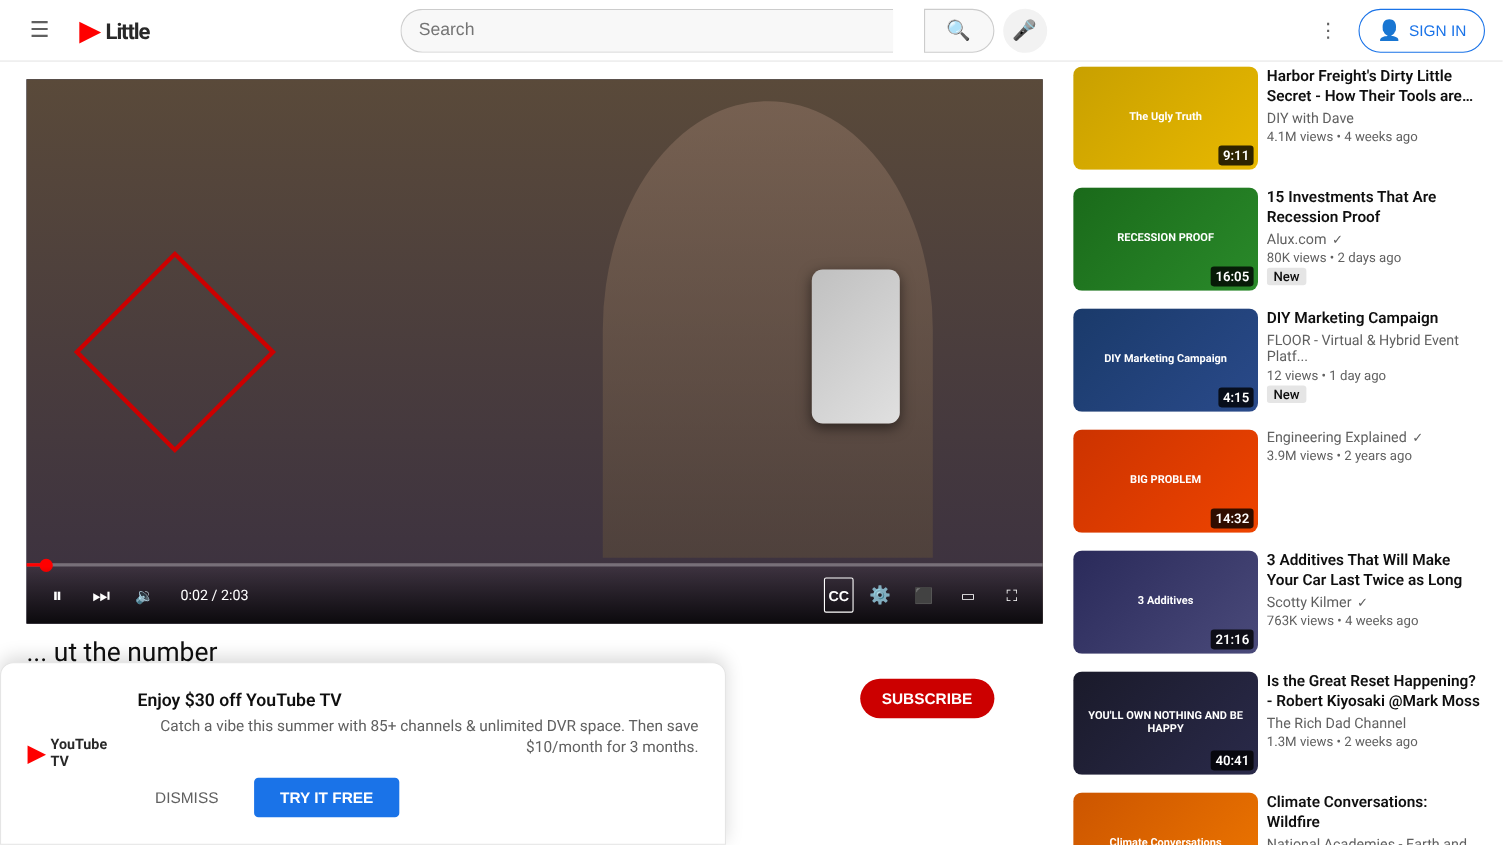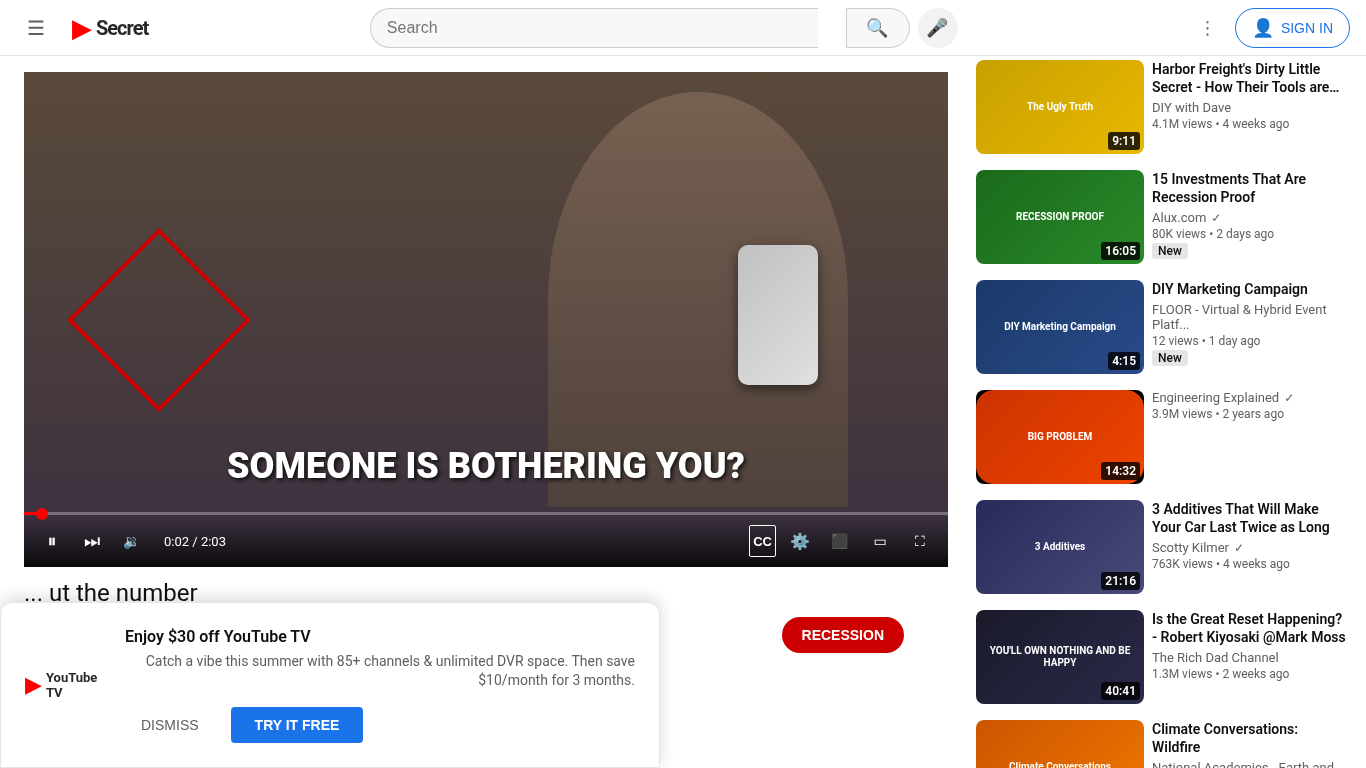--- a/index.html
+++ b/index.html
@@ -98,21 +98,21 @@
     .sidebar-meta { flex: 1; overflow: hidden; }
     .sidebar-video-title { font-size: 14px; font-weight: 600; line-height: 1.3; margin-bottom: 4px; display: -webkit-box; -webkit-line-clamp: 2; -webkit-box-orient: vertical; overflow: hidden; }
     .sidebar-channel { font-size: 13px; color: #606060; margin-bottom: 2px; }
     .sidebar-stats { font-size: 12px; color: #606060; }
     .new-badge { display: inline-block; background: #e5e5e5; color: #0f0f0f; font-size: 12px; font-weight: 500; padding: 1px 6px; border-radius: 3px; margin-top: 2px; }
 
     
     .thumb-harbor { background: linear-gradient(135deg, #c8a000, #e8b800); }
     .thumb-recession { background: linear-gradient(135deg, #1a6a1a, #2a8a2a); }
     .thumb-diy { background: linear-gradient(135deg, #1a3a6a, #2a4a8a); }
-    .thumb-ev { background: linear-gradient(135deg, #cc3300, #ee4400); border-radius: 18px; }
+    .thumb-ev { background: linear-gradient(135deg, #cc3300, #ee4400); }
     .thumb-additives { background: linear-gradient(135deg, #2a2a5a, #4a4a7a); }
     .thumb-reset { background: linear-gradient(135deg, #1a1a2a, #2a2a4a); }
     .thumb-climate { background: linear-gradient(135deg, #cc5500, #ee7700); }
 
     .thumb-text { color: #fff; font-size: 10px; font-weight: 700; text-align: center; padding: 8px 4px; display: flex; align-items: center; justify-content: center; height: 100%; line-height: 1.2; }
 
     
     #promo-popup {
       position: fixed; bottom: 0; left: 0; width: 660px;
       background: #fff; border: 1px solid #e5e5e5; border-radius: 12px 12px 0 0;
@@ -137,21 +137,21 @@
 </head>
 <body>
 
 <div id="header">
   <div id="header-left">
     <button class="icon-btn" style="font-size:20px;">
       <span>☰</span>
     </button>
     <a class="yt-logo" href="#">
       <span class="yt-logo-icon">▶</span>
-      <span class="yt-logo-text">Secret</span>
+      <span class="yt-logo-text">Little</span>
     </a>
   </div>
   <div id="header-center">
     <div id="search-form">
       <input id="search-input" type="text" placeholder="Search" style="">
       <button id="search-btn">
         <span style="font-size:18px;">🔍</span>
       </button>
     </div>
     <button id="mic-btn">
@@ -175,21 +175,20 @@
 
     <div class="player-bg">
       <div class="player-person"></div>
 
       <div style="position:absolute;left:70px;top:50%;transform:translateY(-50%) rotate(45deg);width:130px;height:130px;border:4px solid #cc0000;"></div>
 
       <div style="position:absolute;right:100px;top:20px;bottom:60px;width:300px;background:linear-gradient(180deg,#8a7060 0%,#5a4a3a 100%);opacity:0.6;border-radius:50% 50% 0 0;"></div>
 
       <div style="position:absolute;right:130px;top:35%;width:80px;height:140px;background:linear-gradient(135deg,#c0c0c0,#e0e0e0);border-radius:10px;box-shadow:0 4px 12px rgba(0,0,0,0.5);"></div>
 
-      <div class="player-text-overlay">SOMEONE IS BOTHERING YOU?</div>
 
       <div class="progress-bar-wrap">
         <div class="progress-bar-fill">
           <div class="progress-dot"></div>
         </div>
       </div>
 
       <div class="player-controls">
         <button class="ctrl-btn">⏸</button>
         <button class="ctrl-btn">⏭</button>
@@ -217,21 +216,21 @@
         </button>
         <button class="action-btn">
           <span>➦</span>
           <span>SHARE</span>
         </button>
         <button class="action-btn">
           <span>☰+</span>
           <span>SAVE</span>
         </button>
         <button class="icon-btn" style="background:#f2f2f2;border-radius:50%;">⋯</button>
-        <button class="subscribe-btn">RECESSION</button>
+        <button class="subscribe-btn">SUBSCRIBE</button>
       </div>
     </div>
 
     <div id="desc-area">
       <a href="#" class="desc-link">http://rp.secure20k.com</a>
       <span style="font-size:13px;color:#606060;">Anywho reverse lookup or reverse phone lookup service is one of the most...</span>
     </div>
   </div>
 
   <div id="sidebar">

